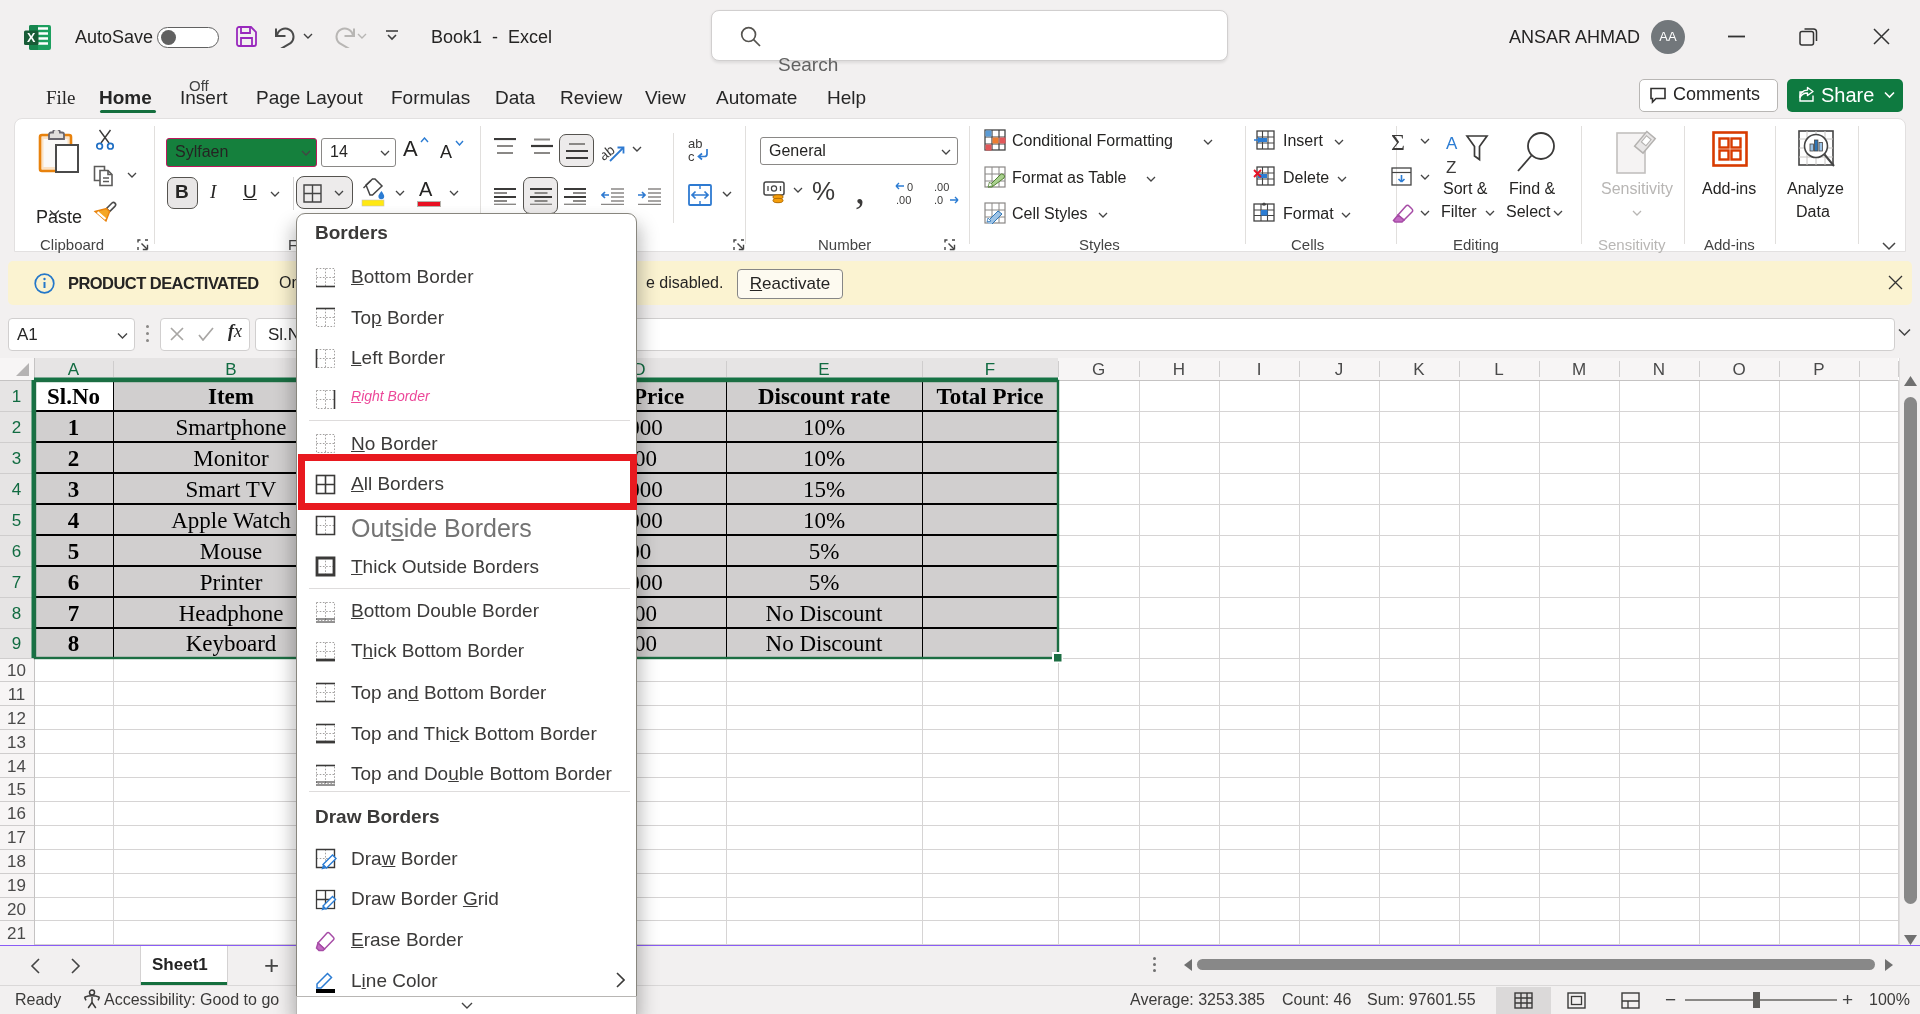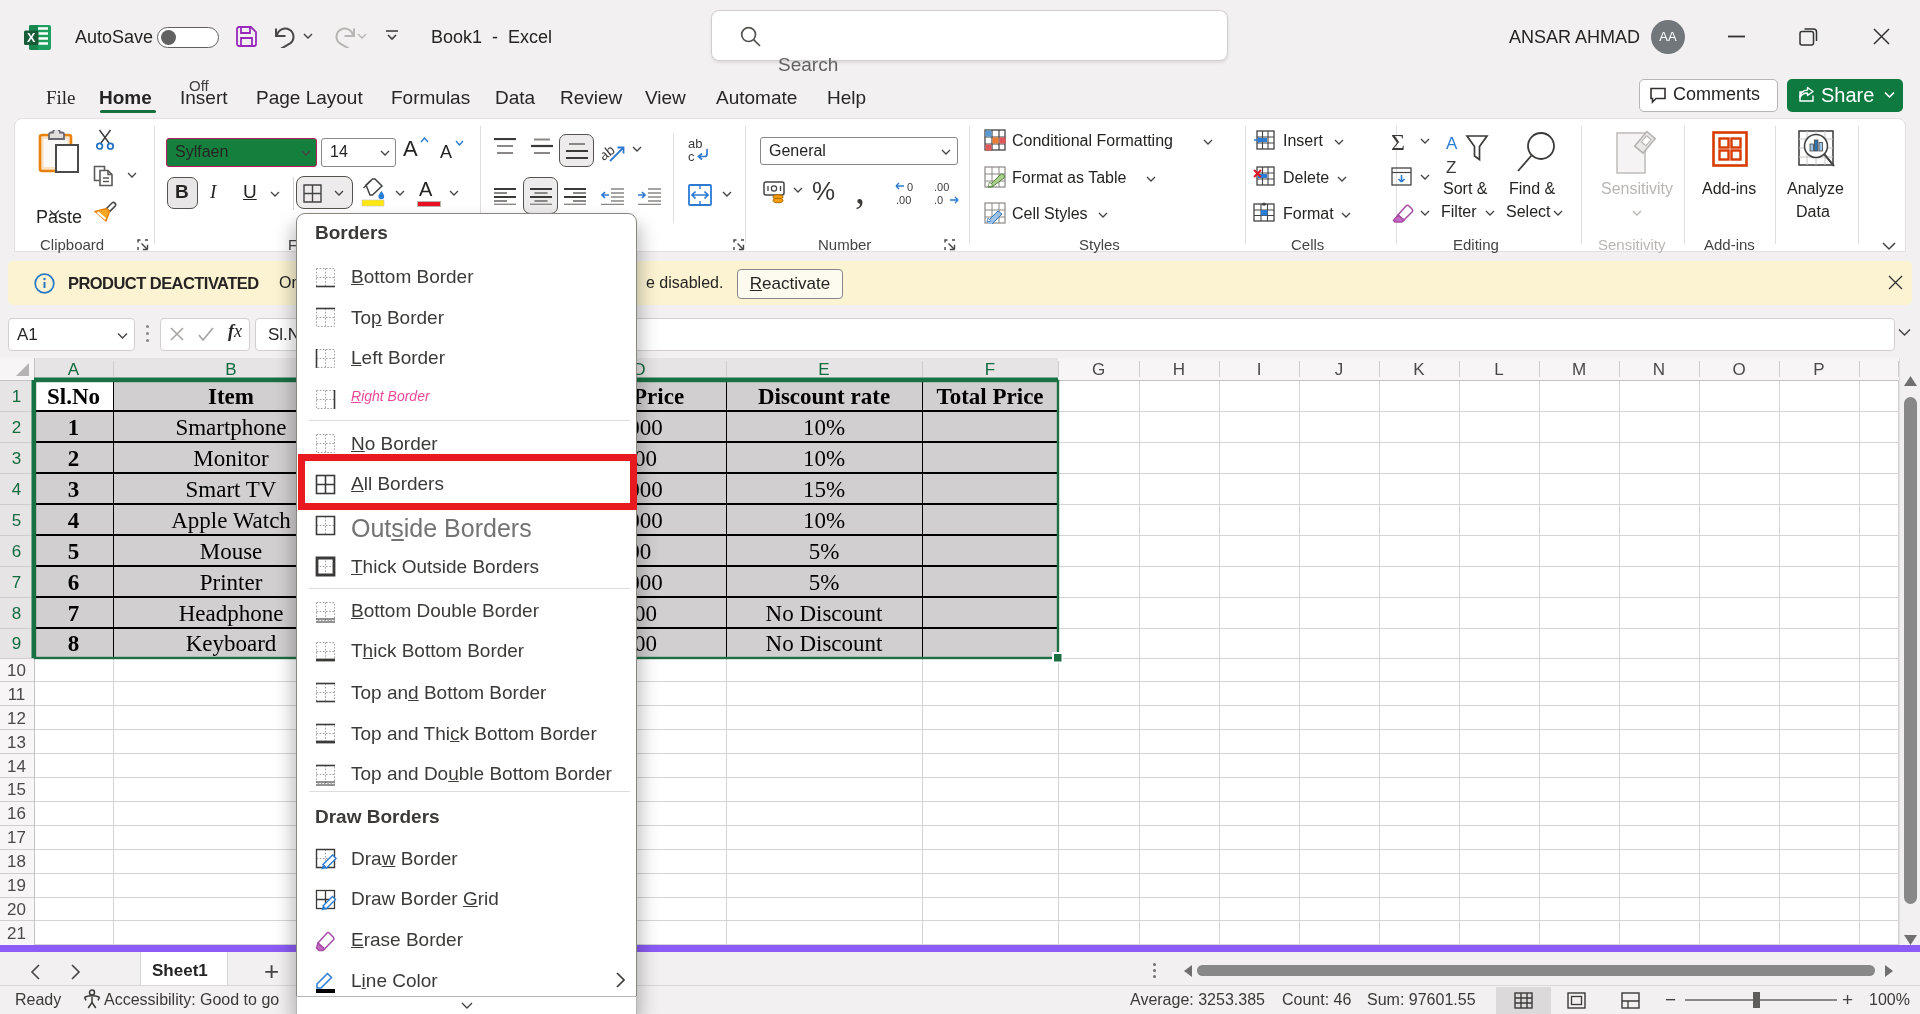--- a/index.html
+++ b/index.html
@@ -720,21 +720,21 @@
       <svg class="abs" style="left:4px;top:18px;" width="13" height="10" viewBox="0 0 13 10">
         <path d="M6.5 0 L13 10 H0 Z" fill="#707070"></path>
       </svg>
       <div class="abs" style="left:4px;top:39px;width:13px;height:507px;background:#888;border-radius:7px;"></div>
       <svg class="abs" style="left:4px;top:577px;" width="13" height="10" viewBox="0 0 13 10">
         <path d="M6.5 10 L13 0 H0 Z" fill="#707070"></path>
       </svg>
     </div>
 </div>
 
-<div class="abs" style="left:0;top:945px;width:1920px;height:40px;background:#f2f0f0;border-top:7px solid #8b5cf6;">
+<div class="abs" style="left:0;top:945px;width:1920px;height:40px;background:#f2f0f0;border-top:1px solid #8b5cf6;">
   <svg class="abs" style="left:30px;top:12px;" width="11" height="16" viewBox="0 0 11 16">
       <path d="M9 1 L2 8 l7 7" fill="none" stroke="#444" stroke-width="1.6"></path>
     </svg>
   <svg class="abs" style="left:70px;top:12px;" width="11" height="16" viewBox="0 0 11 16">
       <path d="M2 1 l7 7 -7 7" fill="none" stroke="#444" stroke-width="1.6"></path>
     </svg>
   <div class="abs" style="left:140px;top:0px;width:88px;height:39px;background:#fff;border-left:1px solid #d4d2d2;border-right:1px solid #d4d2d2;"></div>
   <div class="abs" style="left:152px;top:9px;font-size:17px;font-weight:bold;color:#242424;">Sheet1</div>
   <div class="abs" style="left:141px;top:36px;width:86px;height:3px;background:#156f3e;"></div>
   <div class="abs" style="left:264px;top:4px;font-size:26px;color:#444;font-weight:100;">+</div>

